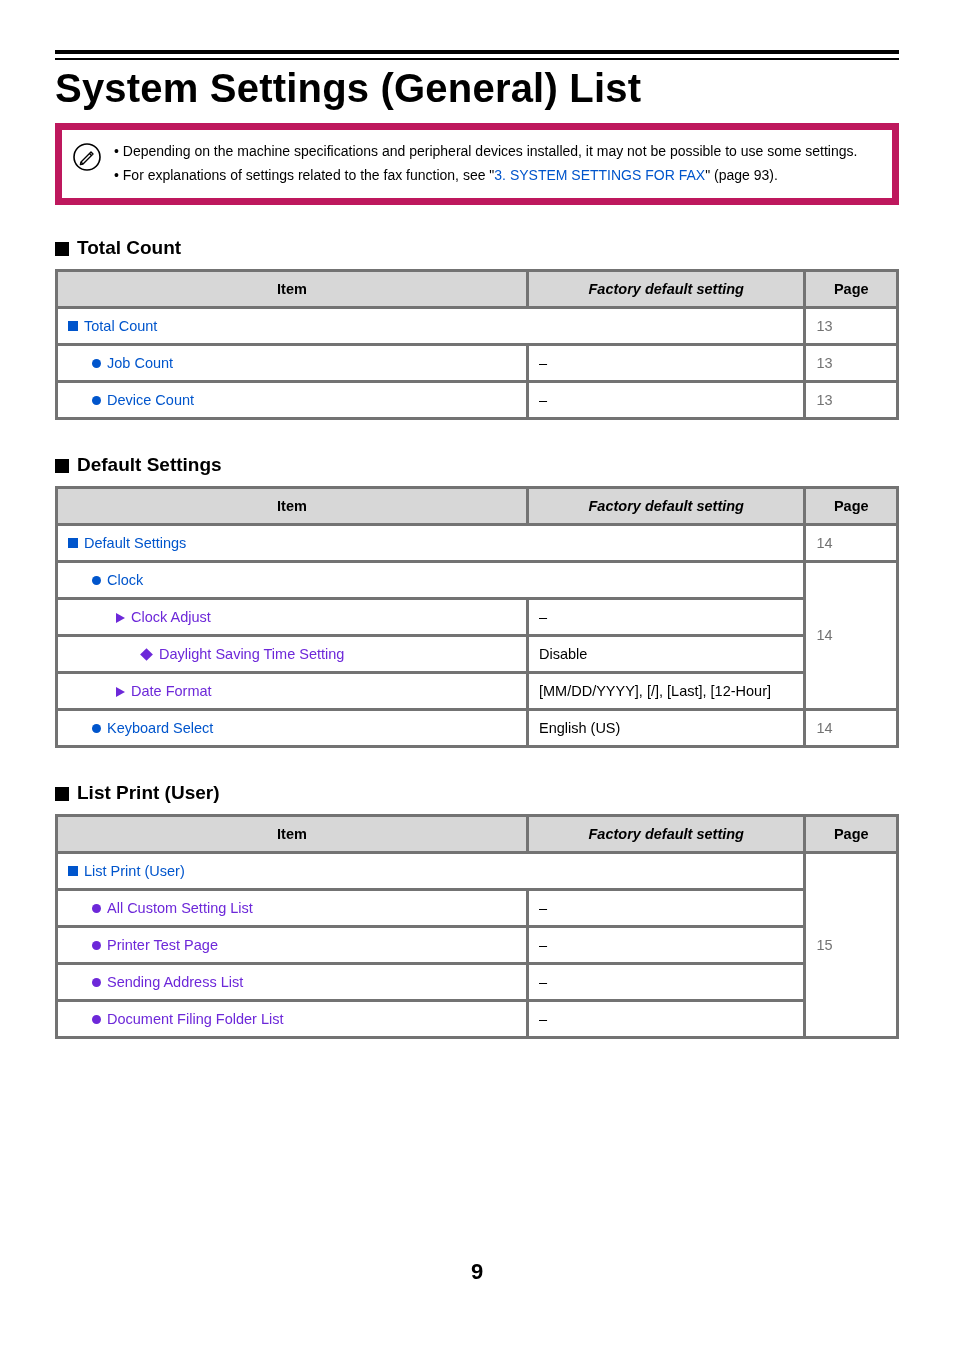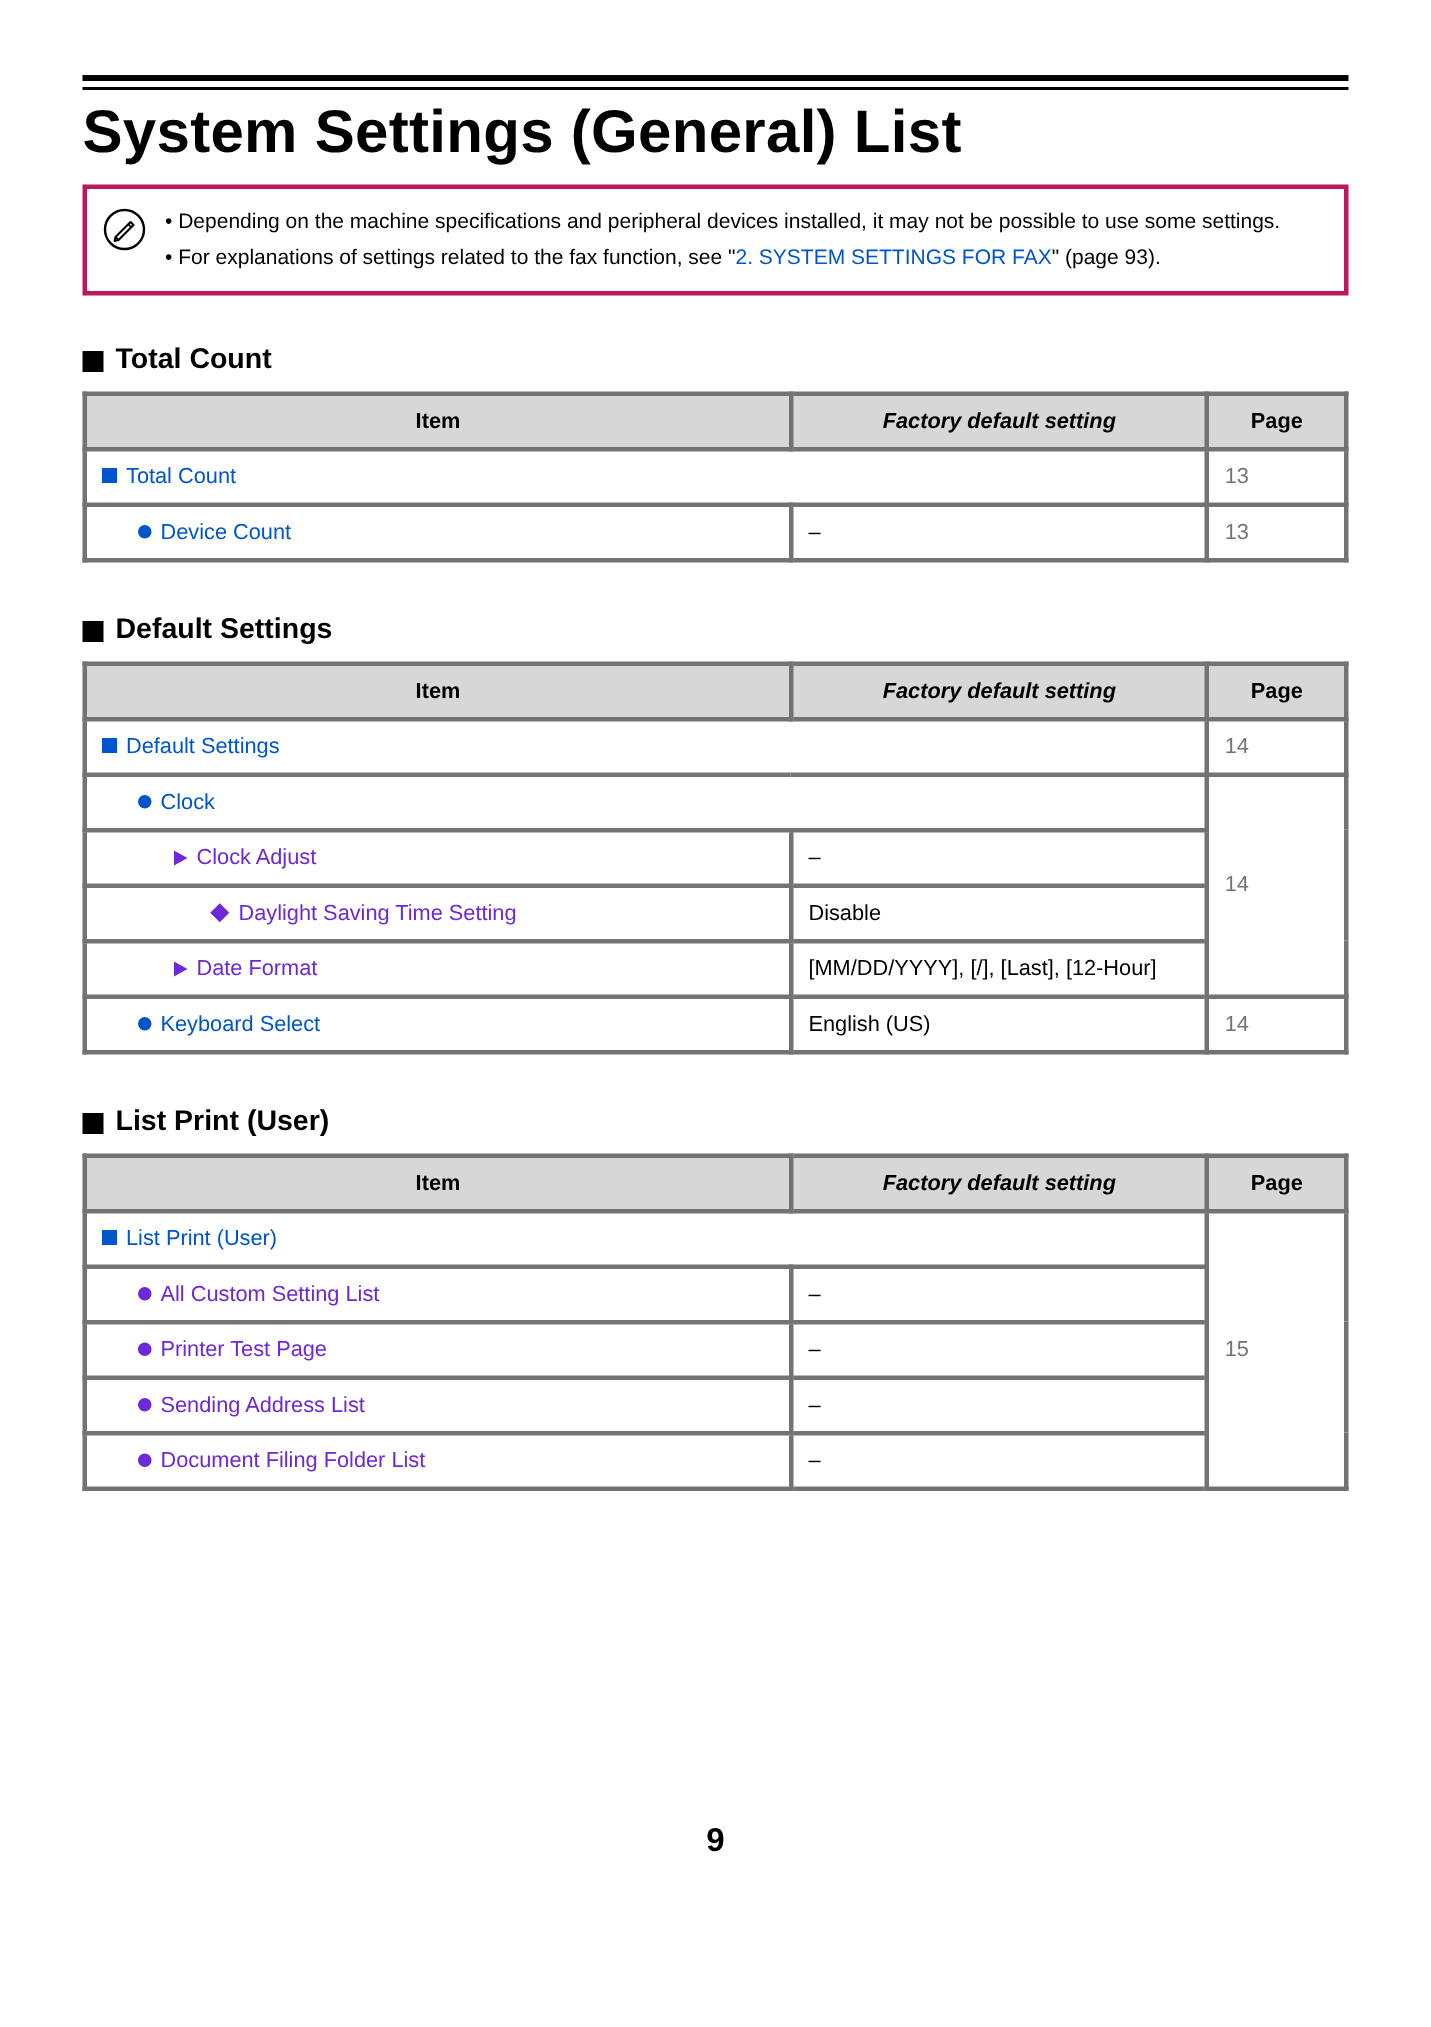--- a/index.html
+++ b/index.html
@@ -26,21 +26,21 @@
     margin: 0 0 12px 0;
     letter-spacing: 0.2px;
   }
   p.intro {
     font-size: 15px;
     line-height: 1.45;
     margin: 0 0 14px 0;
   }
   .lnk { color: #0055cc; }
   .note-box {
-    border: 3px solid #be185d;
+    border: 7px solid #be185d;
     padding: 10px 14px 10px 10px;
     display: flex;
     gap: 12px;
     align-items: flex-start;
     margin-bottom: 32px;
   }
   .note-box svg { flex: 0 0 auto; margin-top: 2px; }
   .note-box .note-lines { font-size: 14px; line-height: 1.7; }
   .section-heading {
     font-size: 19px;
@@ -129,21 +129,21 @@
       <svg width="30" height="30" viewBox="0 0 30 30">
         <circle cx="15" cy="15" r="13" fill="none" stroke="#000" stroke-width="1.6"></circle>
         <path d="M9 20 L19 10 L21 12 L11 22 L8.4 22.6 Z" fill="none" stroke="#000" stroke-width="1.4" stroke-linejoin="round"></path>
         <line x1="9" y1="20" x2="11" y2="22" stroke="#000" stroke-width="1.2"></line>
         <line x1="17.5" y1="11.5" x2="19.5" y2="13.5" stroke="#000" stroke-width="1.2"></line>
       </svg>
     </span>
     <div class="note-lines">
       <div>• Depending on the machine specifications and peripheral devices installed, it may not be possible to use some settings.</div>
       <div>
-        <span>• For explanations of settings related to the fax function, see "</span><span class="lnk">2. SYSTEM SETTINGS FOR FAX</span><span>" (page 93).</span>
+        <span>• For explanations of settings related to the fax function, see "</span><span class="lnk">3. SYSTEM SETTINGS FOR FAX</span><span>" (page 93).</span>
       </div>
     </div>
   </div>
 
   <div id="sections-container">
       <div class="section-heading">
         <span class="sq-marker"></span>
         <span>Total Count</span>
       </div>
       <table class="settings">
@@ -152,20 +152,27 @@
             <th>Item</th>
             <th>Factory default setting</th>
             <th>Page</th>
           </tr>
         </thead>
         <tbody>
           <tr>
             <td colspan="2">
               <div class="ind-0"><span class="row-link"><span class="marker m-square"></span><span>Total Count</span></span></div>
             </td>
+            <td class="page-cell">13</td>
+          </tr>
+          <tr>
+            <td>
+              <div class="ind-1"><span class="row-link"><span class="marker m-circle"></span><span>Job Count</span></span></div>
+            </td>
+            <td>–</td>
             <td class="page-cell">13</td>
           </tr>
           <tr>
             <td>
               <div class="ind-1"><span class="row-link"><span class="marker m-circle"></span><span>Device Count</span></span></div>
             </td>
             <td>–</td>
             <td class="page-cell">13</td>
           </tr>
         </tbody>

